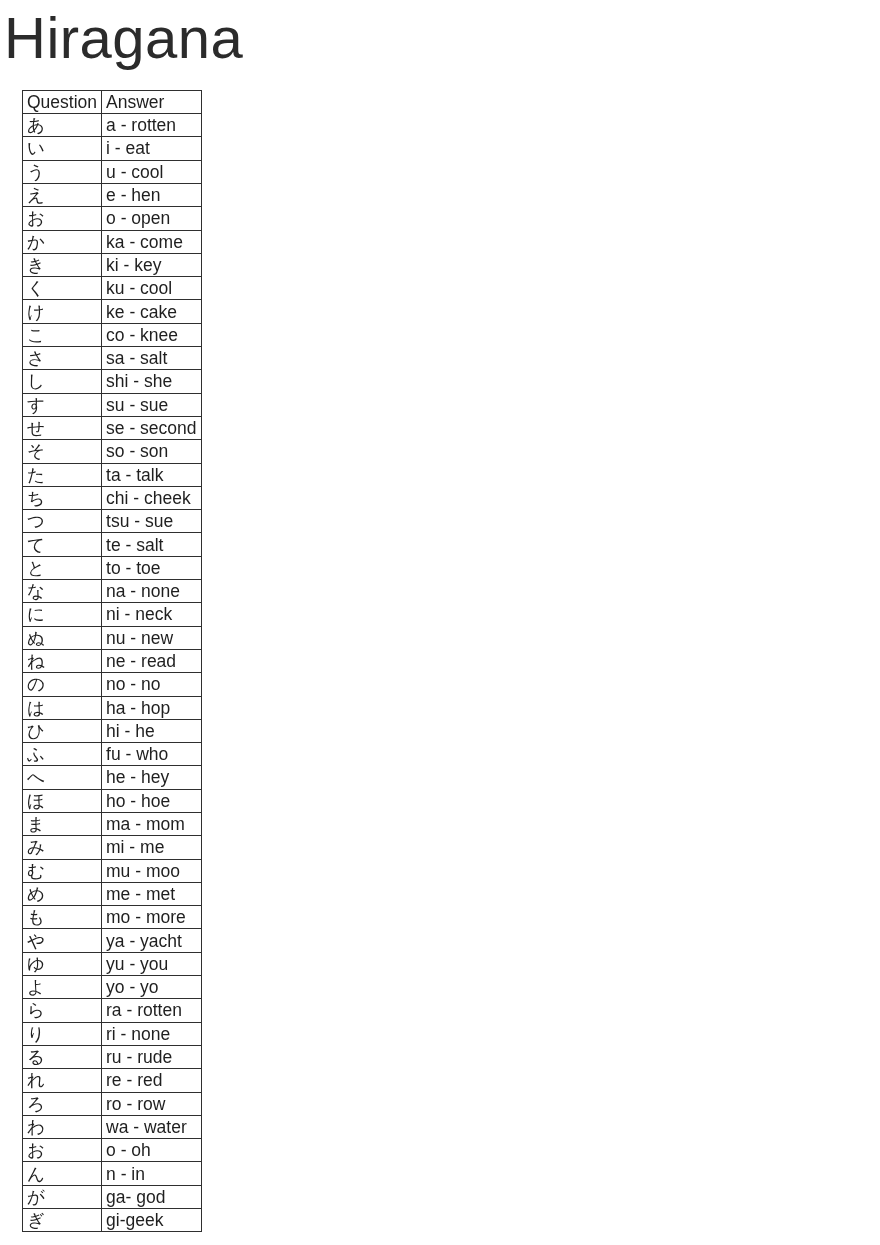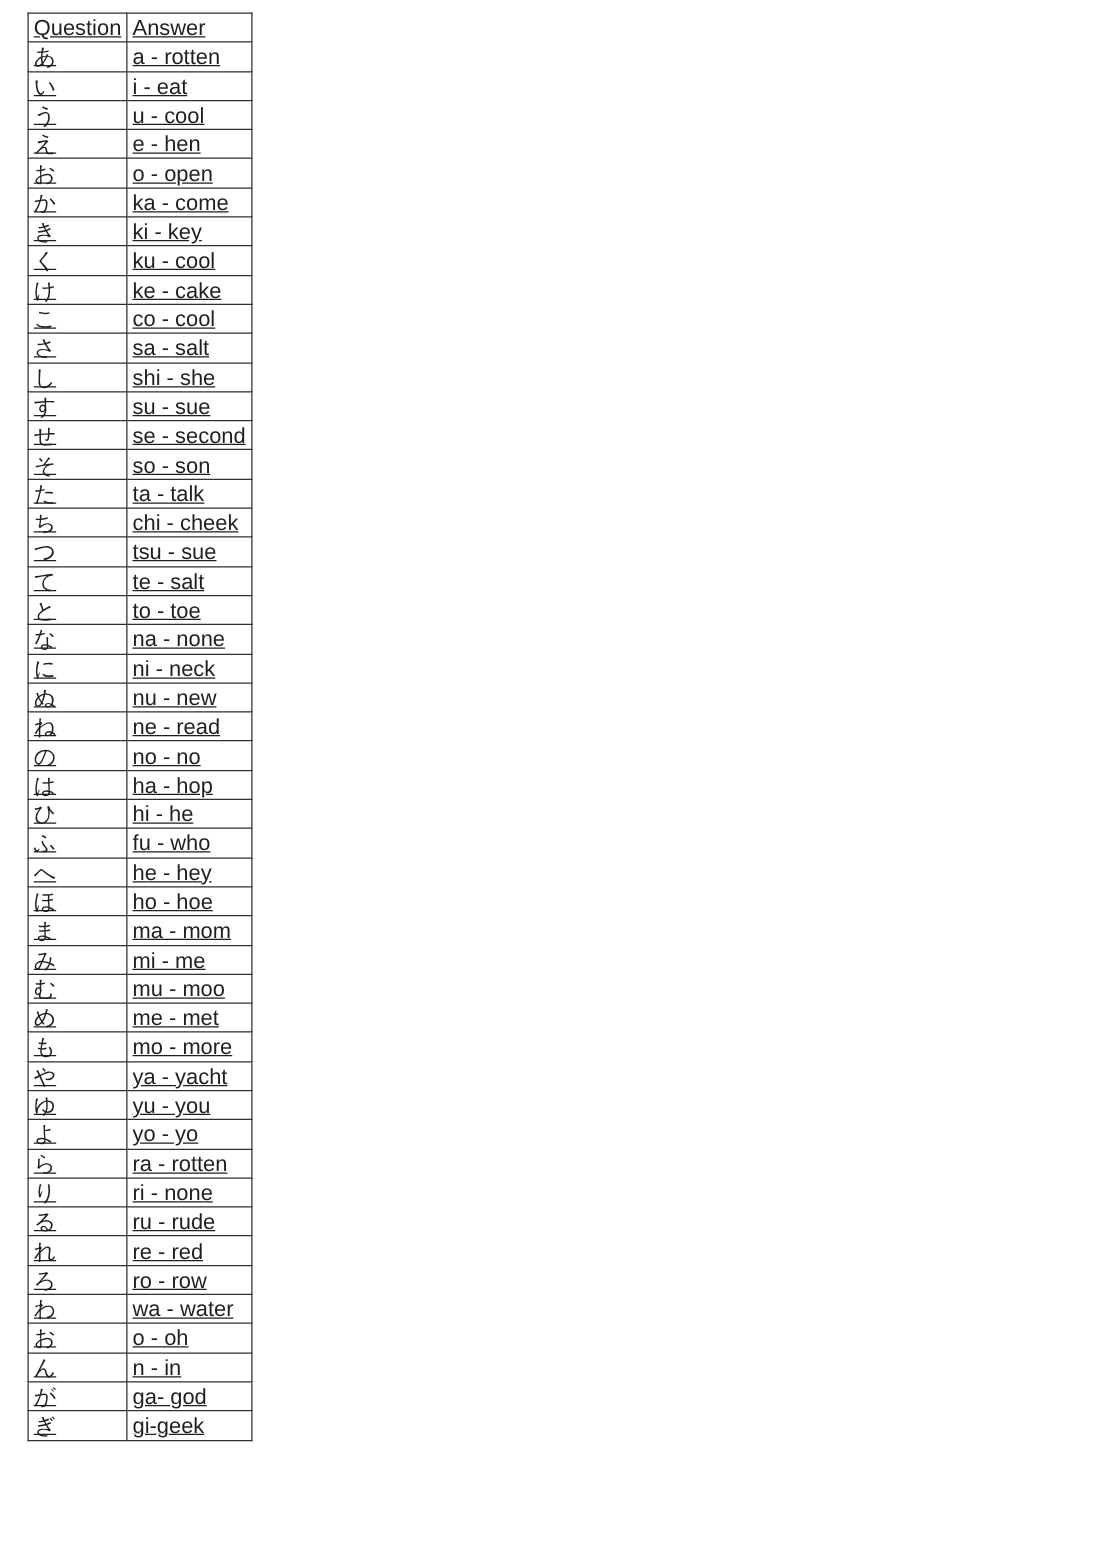--- a/index.html
+++ b/index.html
@@ -22,23 +22,22 @@
     margin: 0;
     padding: 6px 0 0 4px;
     font-size: 58px;
     font-weight: 200;
     letter-spacing: 0.5px;
     color: #2b2b2b;
     line-height: 1.1;
   }
   table.vocab-table {
     border-collapse: collapse;
-    margin: 10px 0 0 22px;
+    margin: 20px 0 0 22px;
     table-layout: fixed;
-    text-decoration: underline;
   }
   table.vocab-table th,
   table.vocab-table td {
     border: 1.6px solid #2f2f2f;
     padding: 0 4px;
     height: 23.3px;
     font-size: 17.5px;
     font-weight: 400;
     text-align: left;
     vertical-align: middle;
@@ -52,20 +51,21 @@
   col.col-question { width: 79px; }
   col.col-answer  { width: 90px; }
   td.question-cell {
     font-family: "Liberation Sans", "DejaVu Sans", sans-serif;
   }
 </style>
 </head>
 <body>
 
 <div class="page">
+  <h1 class="page-title">Hiragana</h1>
 
   <table class="vocab-table">
     <colgroup>
       <col class="col-question">
       <col class="col-answer">
     </colgroup>
     <thead>
       <tr>
         <th>Question</th>
         <th>Answer</th>
@@ -103,21 +103,21 @@
         <tr>
           <td class="question-cell">く</td>
           <td class="answer-cell">ku - cool</td>
         </tr>
         <tr>
           <td class="question-cell">け</td>
           <td class="answer-cell">ke - cake</td>
         </tr>
         <tr>
           <td class="question-cell">こ</td>
-          <td class="answer-cell">co - cool</td>
+          <td class="answer-cell">co - knee</td>
         </tr>
         <tr>
           <td class="question-cell">さ</td>
           <td class="answer-cell">sa - salt</td>
         </tr>
         <tr>
           <td class="question-cell">し</td>
           <td class="answer-cell">shi - she</td>
         </tr>
         <tr>

